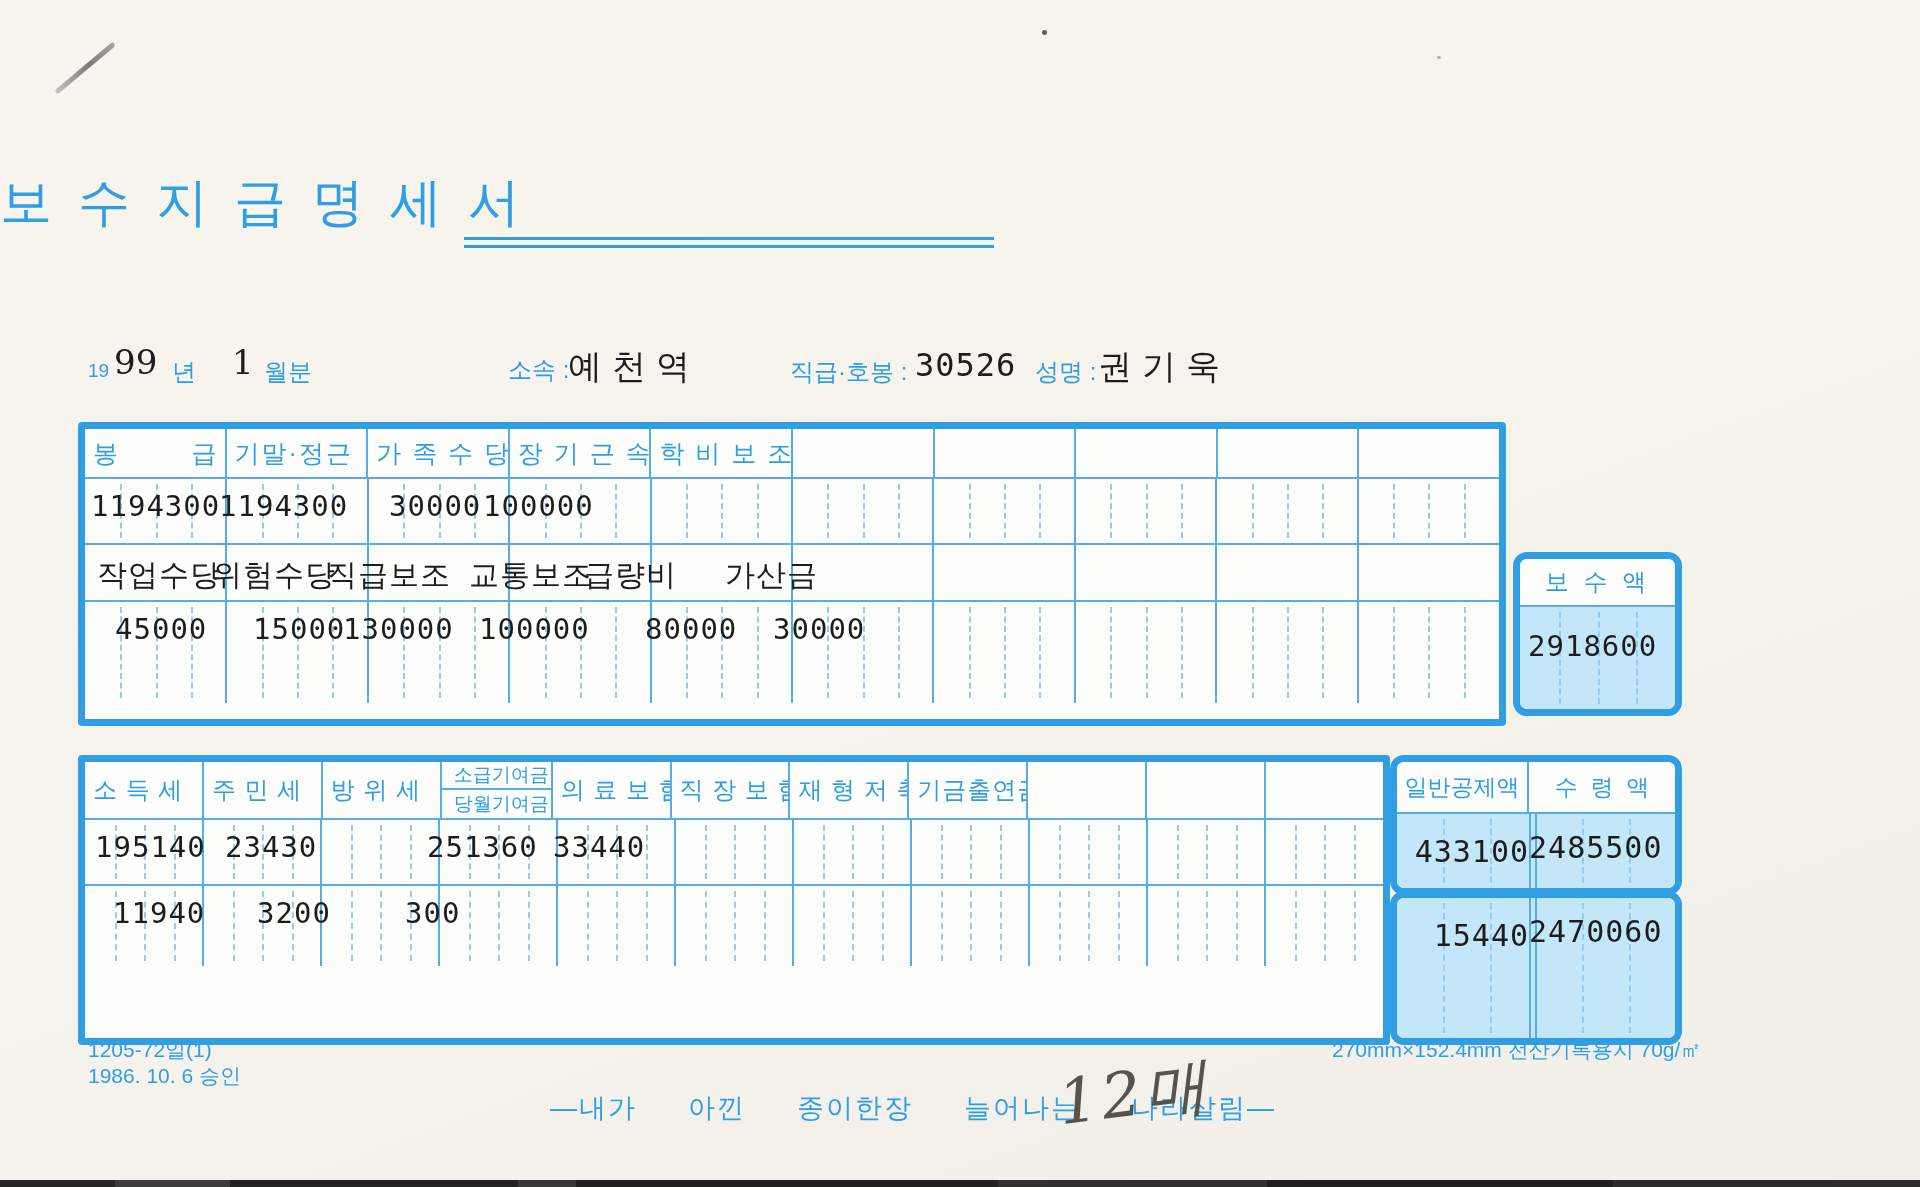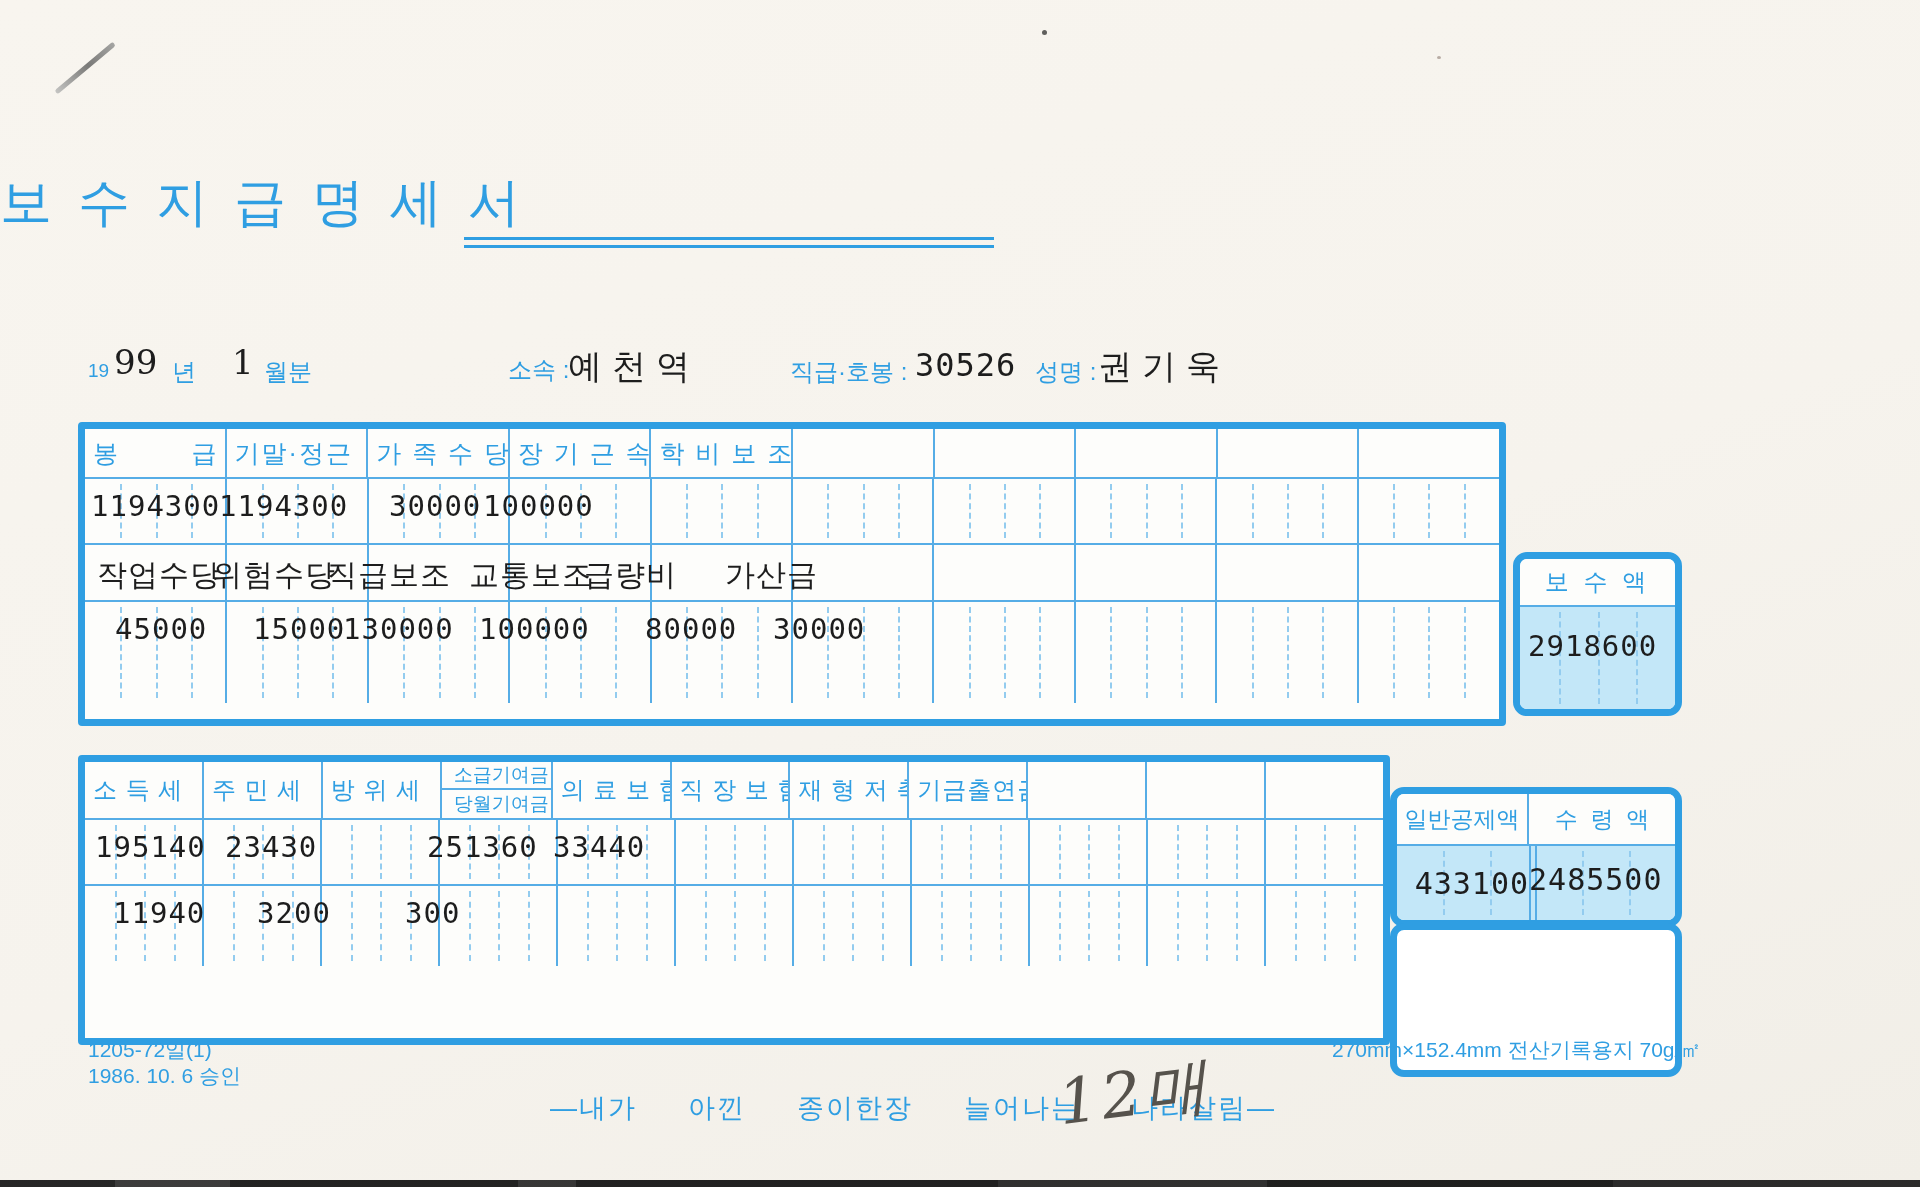--- a/index.html
+++ b/index.html
@@ -51,21 +51,21 @@
   .d1v0{left:10px;} .d1v1{left:140px;} .d1v2{left:342px;} .d1v3{left:468px;}
   .dtl0{left:14px;} .dtl1{left:136px;} .dtl2{left:259px;}
   .d2v0{left:28px;} .d2v1{left:172px;} .d2v2{left:320px;}
   
   .bluebox{position:absolute;border:7px solid #2f9ee2;border-radius:14px;overflow:hidden;background:#fff;}
   .bb-head{position:relative;background:#fdfdfb;border-bottom:2px solid #56ade6;display:flex;align-items:center;justify-content:center;color:#2f9ee2;white-space:pre;}
   .bb-val{position:relative;background:#c3e7f8;flex:1;}
   .paybox{left:1513px;top:552px;width:155px;height:150px;display:flex;flex-direction:column;}
   .paybox .bb-head{height:46px;font-size:24px;letter-spacing:4px;}
   .paybox .payval{position:absolute;left:8px;top:22px;font-size:29px;}
-  .sumbox{left:1390px;width:278px;display:flex;flex-direction:column;margin-top:32px;}
+  .sumbox{left:1390px;width:278px;display:flex;flex-direction:column;}
   .sb1{top:755px;height:126px;} .sb2{top:891px;height:140px;}
   .sumbox .bb-head{height:50px;font-size:23px;justify-content:flex-start;padding:0;}
   .halfL{width:47.5%;display:flex;align-items:center;justify-content:center;height:100%;box-sizing:border-box;border-right:2px solid #56ade6;white-space:pre;}
   .halfR{flex:1;display:flex;align-items:center;justify-content:center;height:100%;white-space:pre;}
   .sumvalL{position:absolute;right:52.5%;top:20px;font-size:30px;z-index:2;}
   .sumvalR{position:absolute;left:47.5%;top:16px;font-size:30px;z-index:2;}
   .centerline{position:absolute;left:47.5%;top:0;bottom:0;width:2px;background:#56ade6;z-index:1;}
   
   .foot{font-size:21px;white-space:pre;}
   .slogan{left:550px;top:1090px;font-size:27px;letter-spacing:2px;word-spacing:16px;white-space:pre;color:#2f9ee2;}
@@ -371,20 +371,30 @@
       <div class="centerline"></div>
     <div class="vdash" style="left: 46.3333px;"></div>
         <div class="vdash" style="left: 92.6667px;"></div>
         <div class="vsolid" style="left: 138px;"></div>
         <div class="vdash" style="left: 185.333px;"></div>
         <div class="vdash" style="left: 231.667px;"></div>
       </div>
   </div>
 
   <div class="bluebox sumbox sb2">
+    <div class="bb-val grid-strip">
+      <span class="sumvalL mono">15440</span>
+      <span class="sumvalR mono">2470060</span>
+      <div class="centerline"></div>
+    <div class="vdash" style="left: 46.3333px;"></div>
+        <div class="vdash" style="left: 92.6667px;"></div>
+        <div class="vsolid" style="left: 138px;"></div>
+        <div class="vdash" style="left: 185.333px;"></div>
+        <div class="vdash" style="left: 231.667px;"></div>
+      </div>
   </div>
 
   <div class="abs foot blue" style="left:88px;top:1036px;">1205-72일(1)</div>
   <div class="abs foot blue" style="left:88px;top:1062px;">1986. 10. 6 승인</div>
   <div class="abs foot blue" style="left:1332px;top:1036px;">270mm×152.4mm 전산기록용지 70g/㎡</div>
   <div class="abs slogan">—내가  아낀  종이한장  늘어나는  나라살림—</div>
   <div class="abs handw">12매</div>
 
 </div>
 

